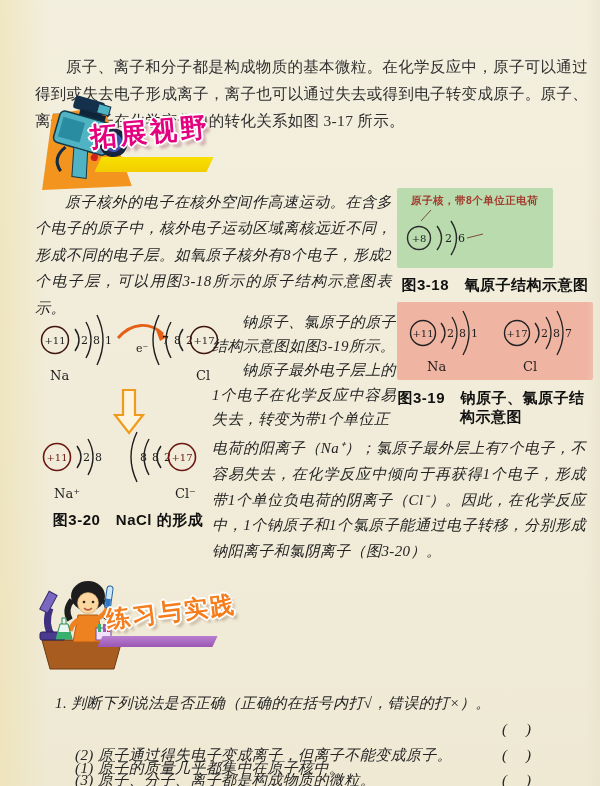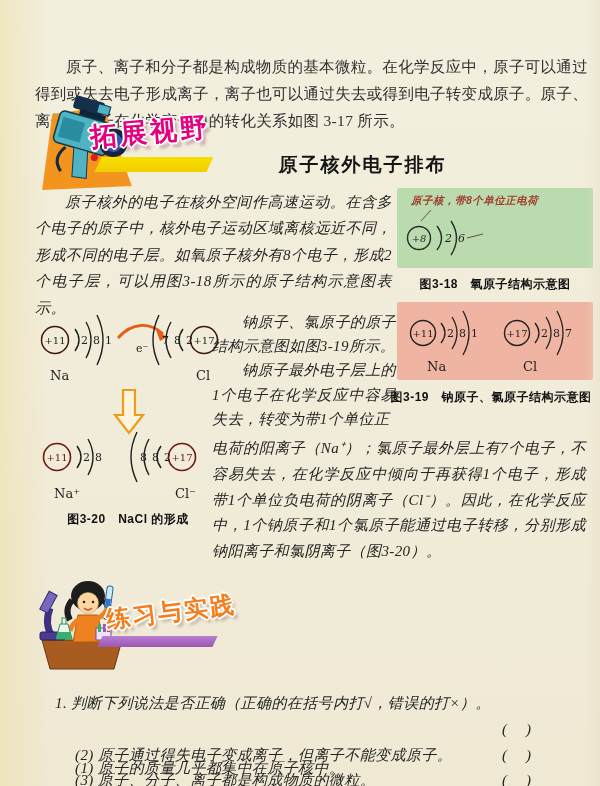--- a/index.html
+++ b/index.html
@@ -22,23 +22,23 @@
   .sec-title{left:240px;top:152px;width:245px;text-align:center;font-size:19px;
     letter-spacing:2px;color:#151515;}
   .para1{left:35px;top:189px;width:357px;font-size:15px;line-height:26.4px;
     text-indent:2em;text-align:justify;letter-spacing:.5px;color:#232323;}
   .narrowcol{left:212px;top:310px;width:184px;font-size:15px;line-height:24.2px;
     text-align:justify;letter-spacing:.4px;color:#232323;}
   .narrowcol p{text-indent:2em;}
   .widecol{left:212px;top:436px;width:374px;font-size:15px;line-height:25.8px;
     text-align:justify;letter-spacing:.4px;color:#232323;}
   .figbox{border-radius:2px;}
-  .green-box{left:397px;top:188px;width:196px;height:80px;background:#b9dbae;font-style:italic;}
+  .green-box{left:397px;top:188px;width:156px;height:80px;background:#b9dbae;}
   .pink-box{left:397px;top:302px;width:196px;height:78px;background:#f0b4a2;}
-  .caption{font-family:"Liberation Sans",sans-serif;font-weight:bold;font-size:12px;
+  .caption{font-family:"Liberation Sans",sans-serif;font-weight:bold;font-size:15px;
     color:#111;text-align:center;letter-spacing:.5px;}
   .cap18{left:397px;top:276px;width:196px;}
   .cap19{left:390px;top:389px;width:202px;}
   .cap20{left:36px;top:511px;width:184px;}
   .redlabel{font-family:"Liberation Sans",sans-serif;color:#a33b2e;font-weight:bold;}
   .nucleus-note{left:14px;top:6px;font-size:10.5px;letter-spacing:.5px;position:absolute;}
   .shell-note{left:97px;top:29px;font-size:11px;line-height:14px;position:absolute;}
   .shell-note .l2{margin-left:-6px;}
   .badge-magenta{left:90px;top:114px;font-family:"Liberation Sans",sans-serif;font-weight:bold;
     font-size:27px;color:#e4007f;letter-spacing:3px;transform:rotate(-5deg);
@@ -83,21 +83,20 @@
         <circle cx="71" cy="44" r="3" fill="#9fc0ee"></circle>
         <path d="M38,62 l14,0 l6,26 l-14,2 z" fill="#4fb3c4" stroke="#123a4a"></path>
         <path d="M30,64 q-10,14 2,24" stroke="#132c40" stroke-width="3" fill="none"></path>
         <circle cx="60" cy="66" r="3.5" fill="#d42020"></circle>
       </g>
     </svg>
     <div class="abs ribbon-yellow"></div>
     <div class="abs badge-magenta">拓展视野</div>
   </div>
 
-  <div class="abs sec-title hei">原子核外电子排布</div>
 
   <p class="abs para1 kai">原子核外的电子在核外空间作高速运动。在含多个电子的原子中，核外电子运动区域离核远近不同，形成不同的电子层。如氧原子核外有8个电子，形成2个电子层，可以用图3-18所示的原子结构示意图表示。</p>
 
   <div class="abs figbox green-box">
     <div class="redlabel nucleus-note">原子核，带8个单位正电荷</div>
     <svg class="abs" style="left:4px;top:20px;" width="96" height="56" viewBox="0 0 96 56">
       <line x1="30" y1="2" x2="20" y2="13" stroke="#7a4a40" stroke-width="1"></line>
       <circle cx="18" cy="30" r="11.5" fill="none" stroke="#2a2a2a" stroke-width="1.4"></circle>
       <text x="18" y="34" text-anchor="middle" class="nuctext">+8</text>
       <path d="M36,18 Q45,30 36,42" fill="none" stroke="#2a2a2a" stroke-width="1.4"></path>

